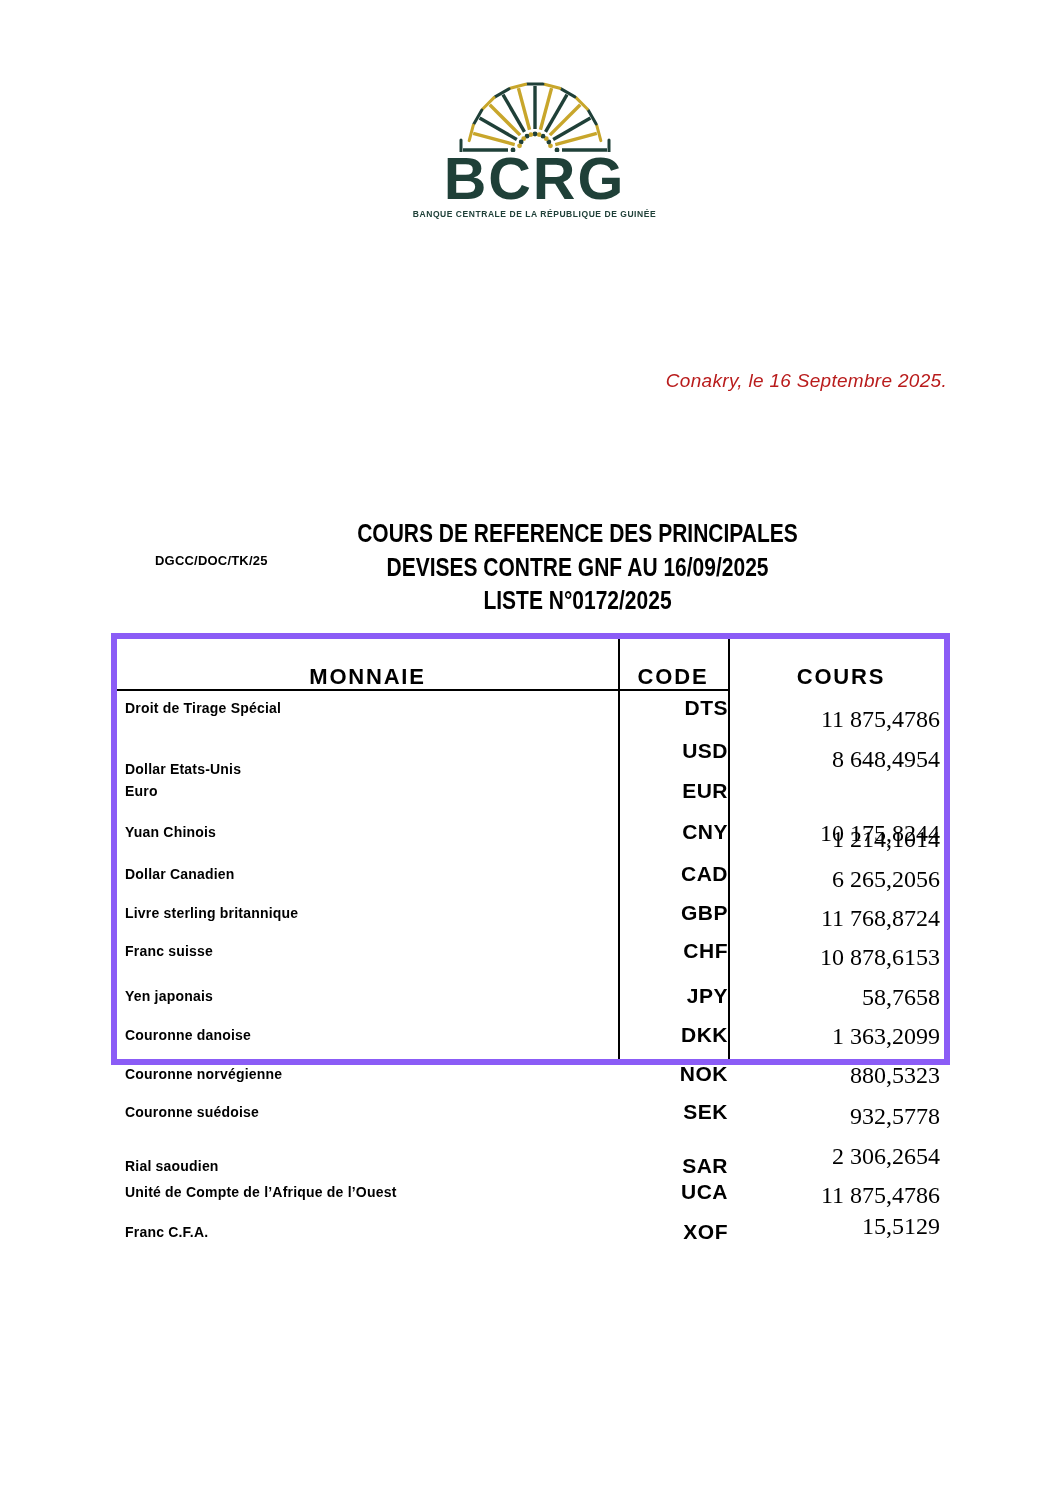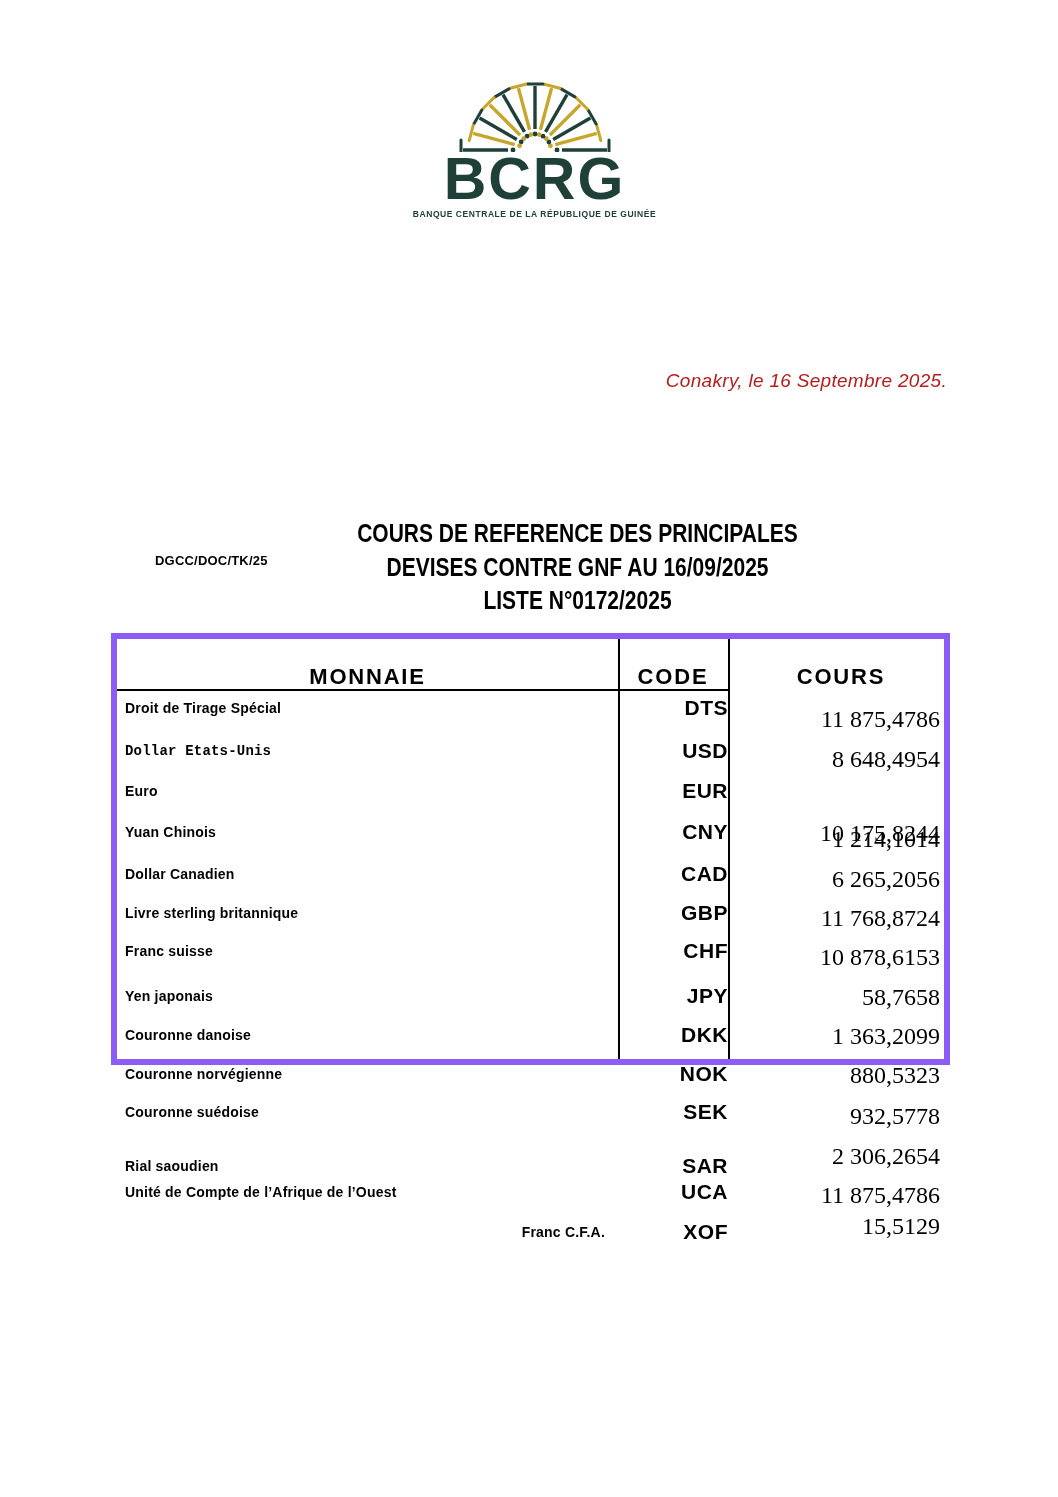--- a/index.html
+++ b/index.html
@@ -140,21 +140,21 @@
     <div class="th" id="th-monnaie">MONNAIE</div>
     <div class="th" id="th-code">CODE</div>
     <div class="th" id="th-cours">COURS</div>
     <div id="rows-host">
         <div>
           <div class="cell-label" style="top: 55px;">Droit de Tirage Spécial</div>
           <div class="cell-code" style="top: 55px;">DTS</div>
           <div class="cell-rate" style="top: 66px;">11 875,4786</div>
         </div>
         <div>
-          <div class="cell-label" style="top: 98px; font-family: Liberation Mono, monospace;">Dollar Etats-Unis</div>
+          <div class="cell-label" style="top: 116px;">Dollar Etats-Unis</div>
           <div class="cell-code" style="top: 98px;">USD</div>
           <div class="cell-rate" style="top: 106px;">8 648,4954</div>
         </div>
         <div>
           <div class="cell-label" style="top: 138px;">Euro</div>
           <div class="cell-code" style="top: 138px;">EUR</div>
           <div class="cell-rate" style="top: 145px; margin-top: 35px;">10 175,8244</div>
         </div>
         <div>
           <div class="cell-label" style="top: 179px;">Yuan Chinois</div>
@@ -200,21 +200,21 @@
           <div class="cell-label" style="top: 513px;">Rial saoudien</div>
           <div class="cell-code" style="top: 513px;">SAR</div>
           <div class="cell-rate" style="top: 503px;">2 306,2654</div>
         </div>
         <div>
           <div class="cell-label" style="top: 539px;">Unité de Compte de l’Afrique de l’Ouest</div>
           <div class="cell-code" style="top: 539px;">UCA</div>
           <div class="cell-rate" style="top: 542px;">11 875,4786</div>
         </div>
         <div>
-          <div class="cell-label" style="top: 579px; text-align: right;">Franc C.F.A.</div>
+          <div class="cell-label" style="top: 579px;">Franc C.F.A.</div>
           <div class="cell-code" style="top: 579px;">XOF</div>
           <div class="cell-rate" style="top: 573px;">15,5129</div>
         </div>
       </div>
   </div>
 
 
 </div>
 
 </body></html>

